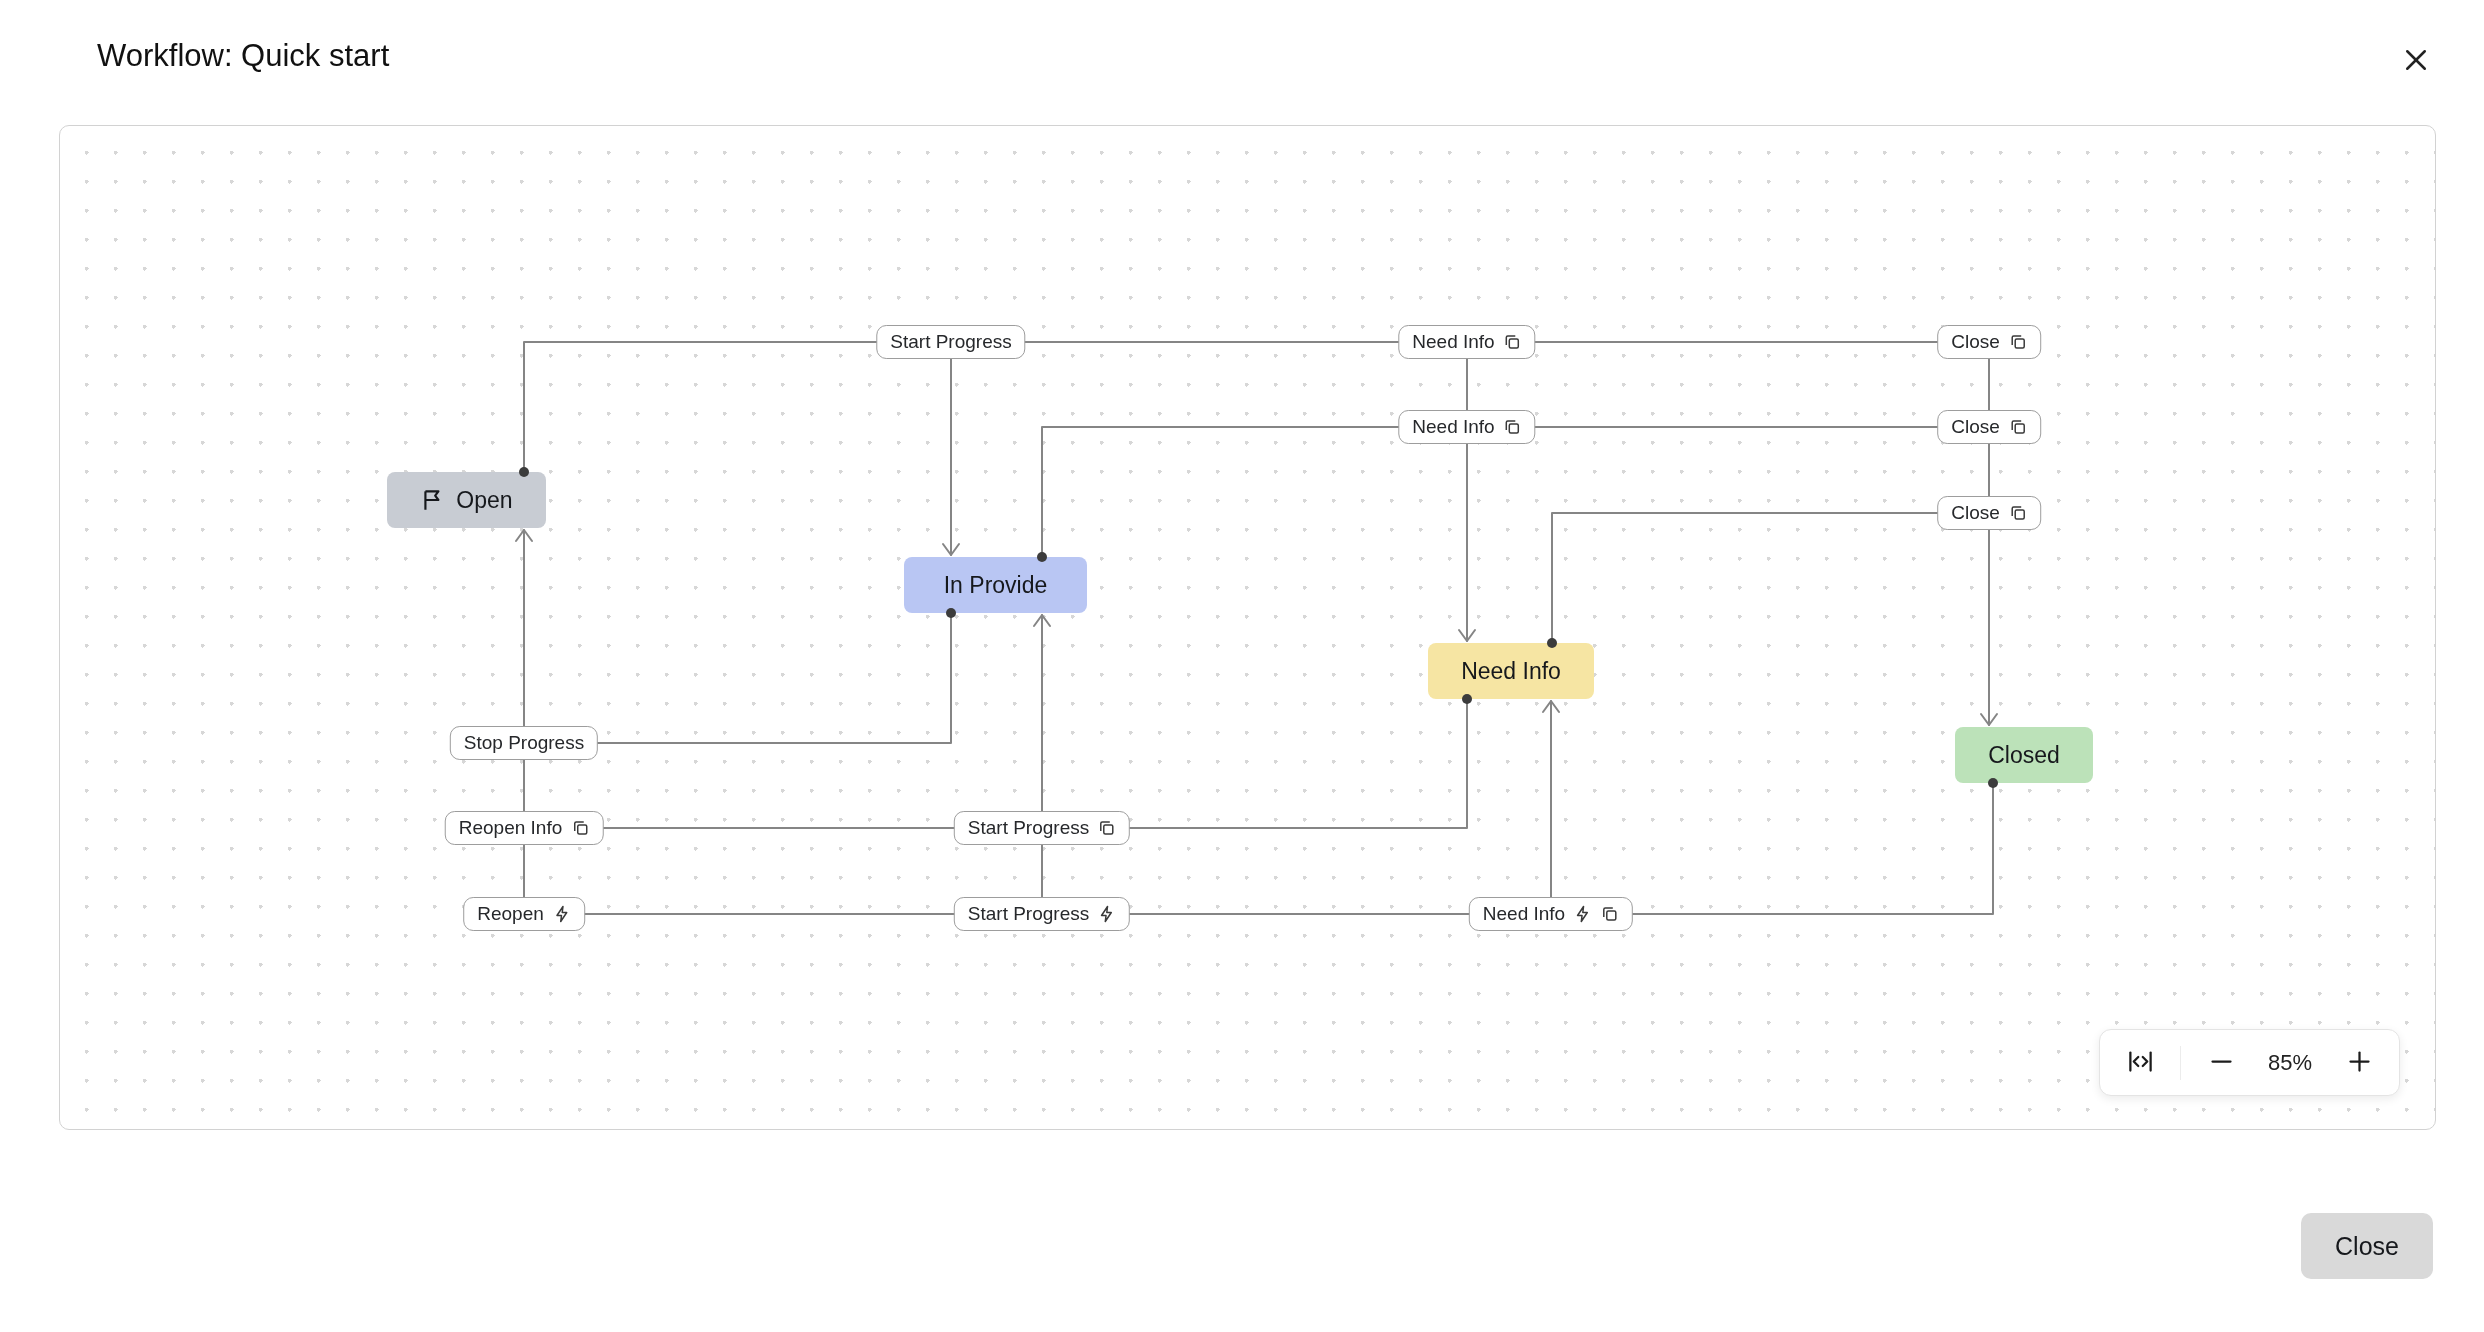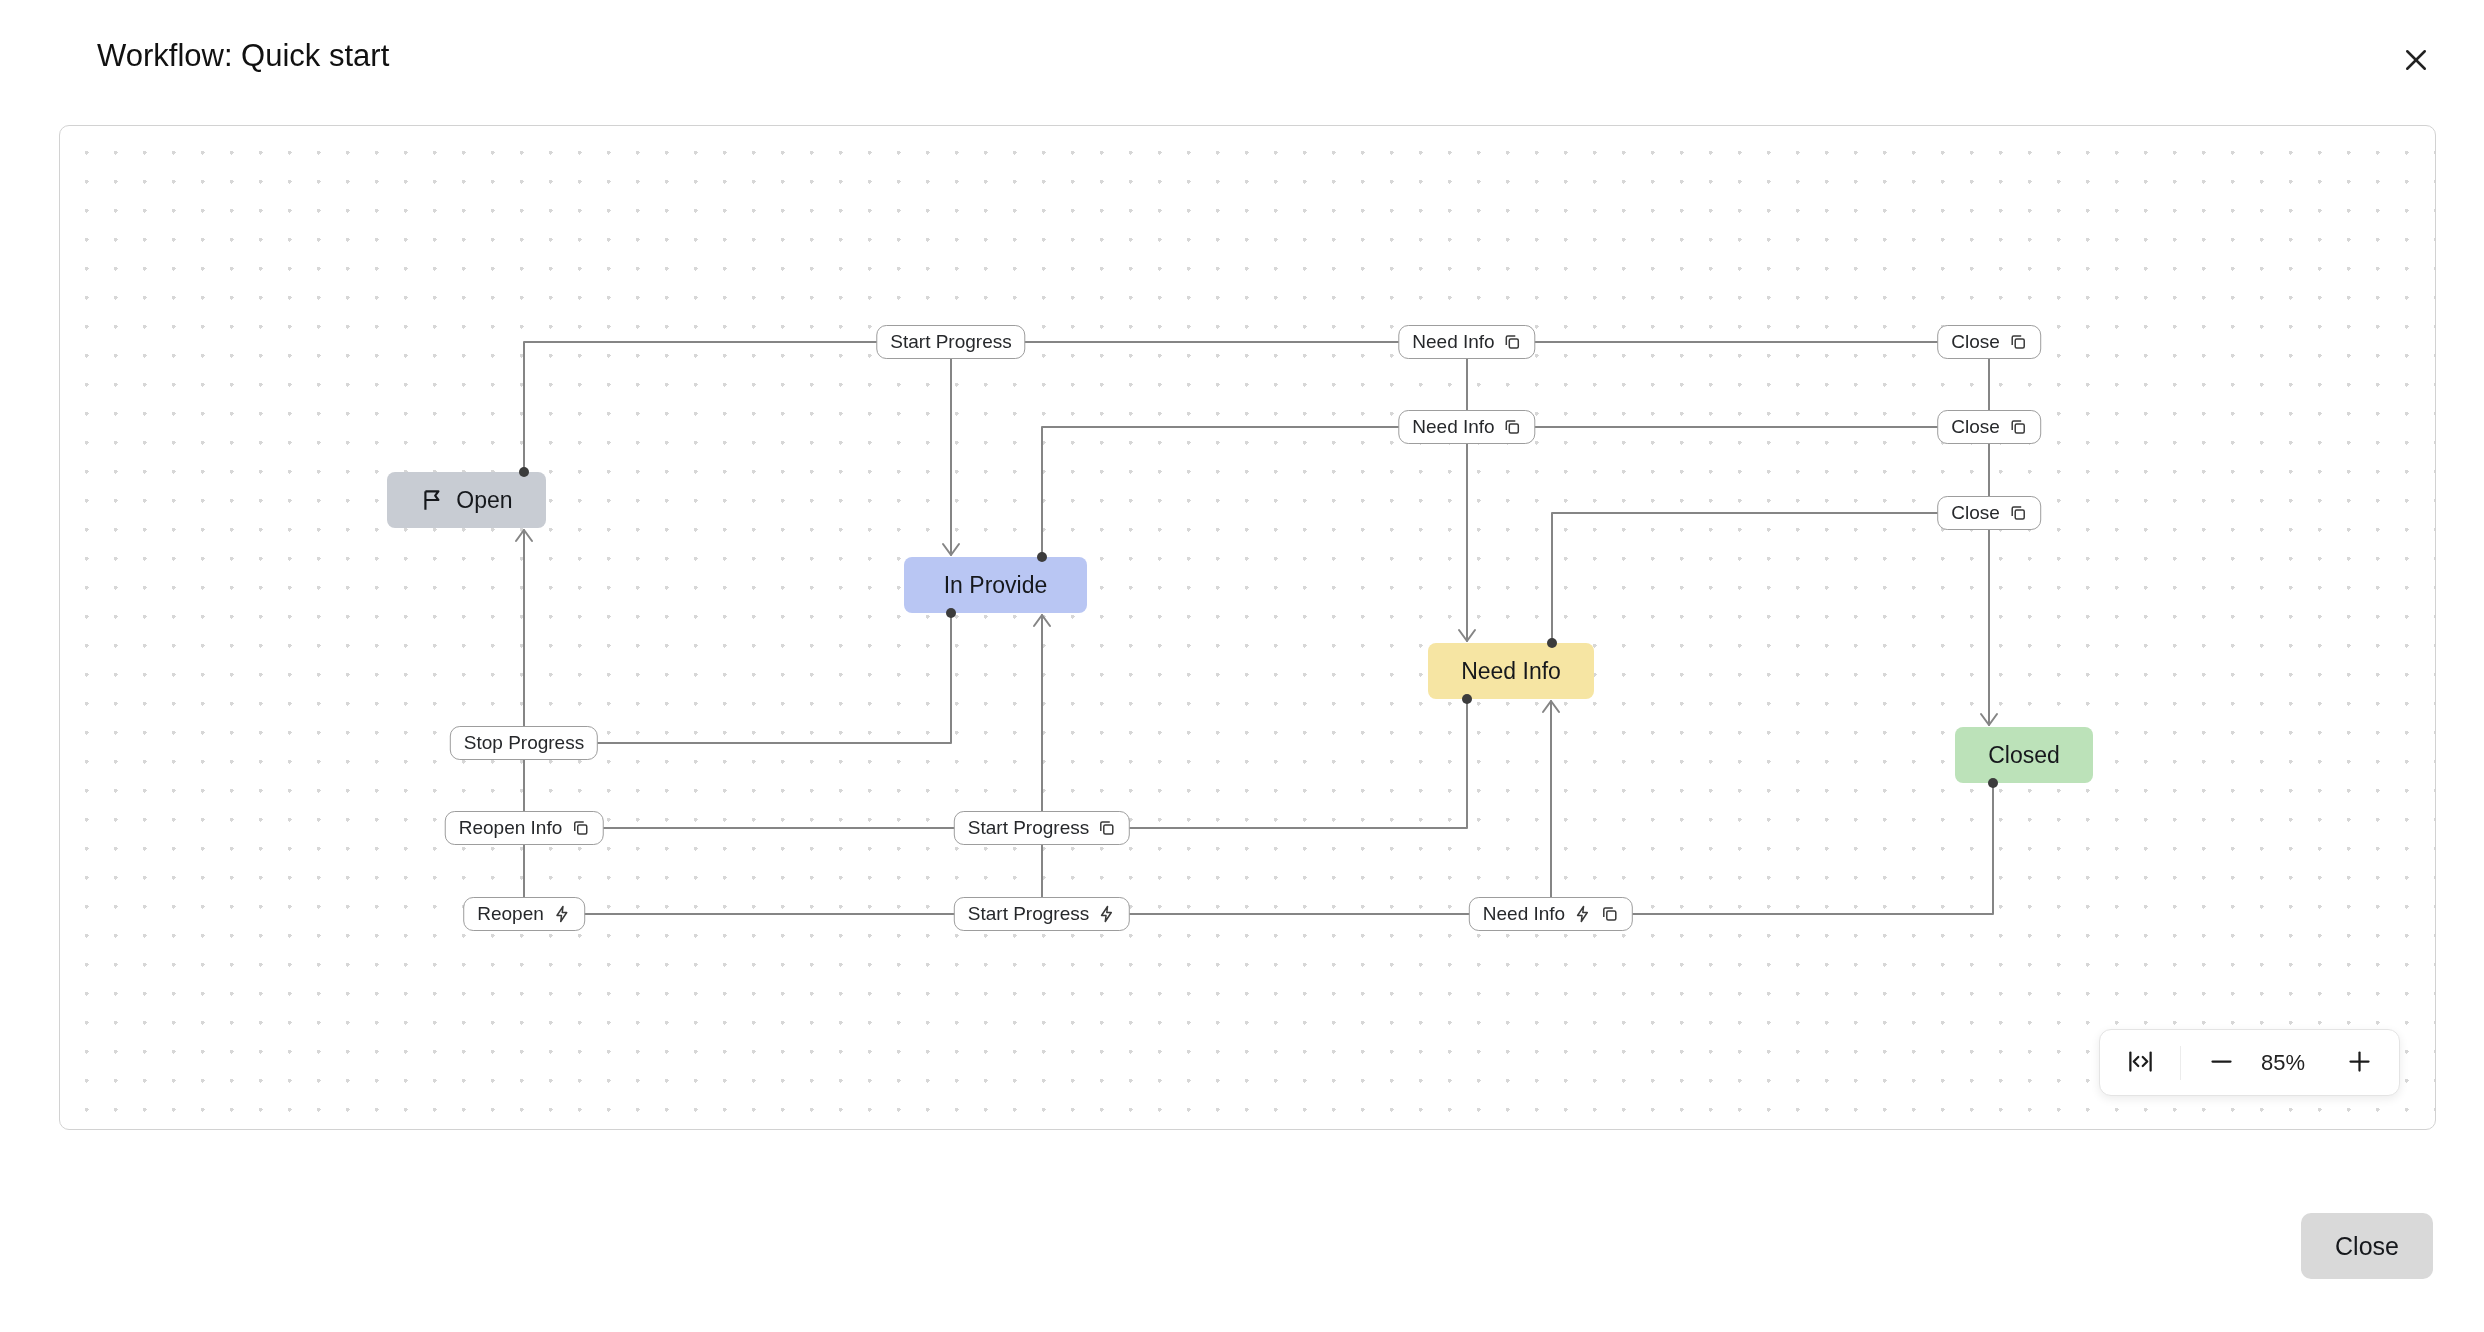--- a/index.html
+++ b/index.html
@@ -41,21 +41,21 @@
     position:absolute; z-index:4; right:35px; bottom:33px; width:301px; height:67px;
     background:#ffffff; border:1px solid #e4e4e4; border-radius:12px;
     box-shadow:0 3px 10px rgba(0,0,0,0.08);
     display:flex; align-items:center; justify-content:space-between; padding:0 18px;
   }
   .zoombar button {
     background:none; border:none; cursor:pointer; width:44px; height:44px;
     display:flex; align-items:center; justify-content:center; border-radius:8px;
   }
   .zoom-divider { width:1px; height:34px; background:#ececec; }
-  .zoom-level { font-size:22px; color:#222; min-width:58px; }
+  .zoom-level { font-size:22px; color:#222; min-width:58px; text-align:center; }
   .footer-close {
     position:absolute; right:51px; top:1213px; width:132px; height:66px;
     background:#d9d9d9; border:none; border-radius:10px;
     font-family:"Liberation Sans", sans-serif; font-size:25px; color:#16181c; cursor:pointer;
   }
 </style>
 </head>
 <body>
 
 <div class="page">

